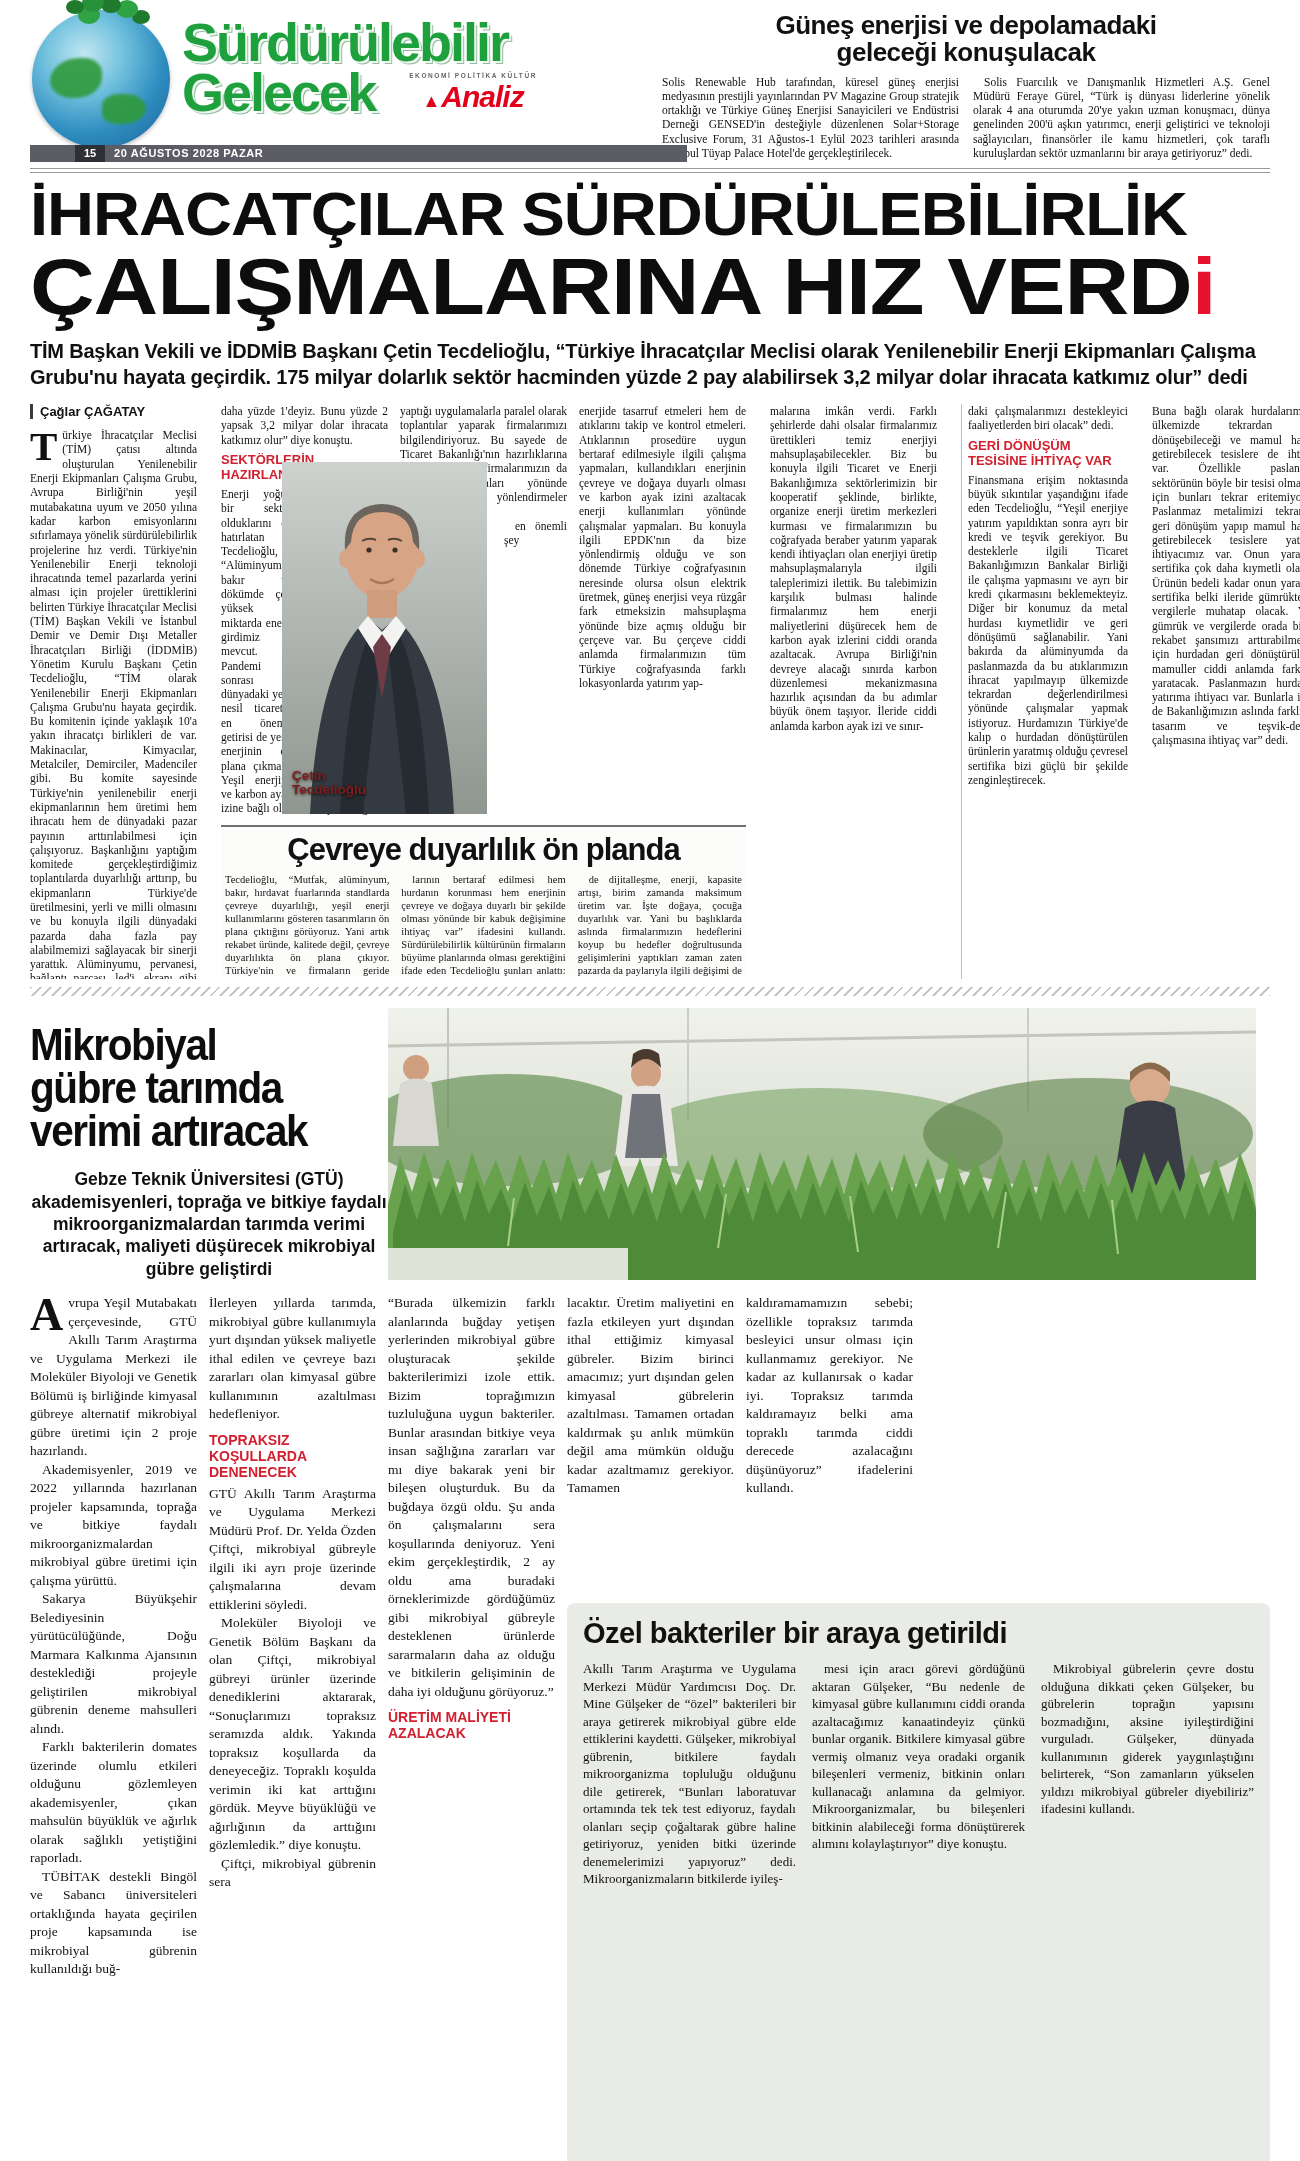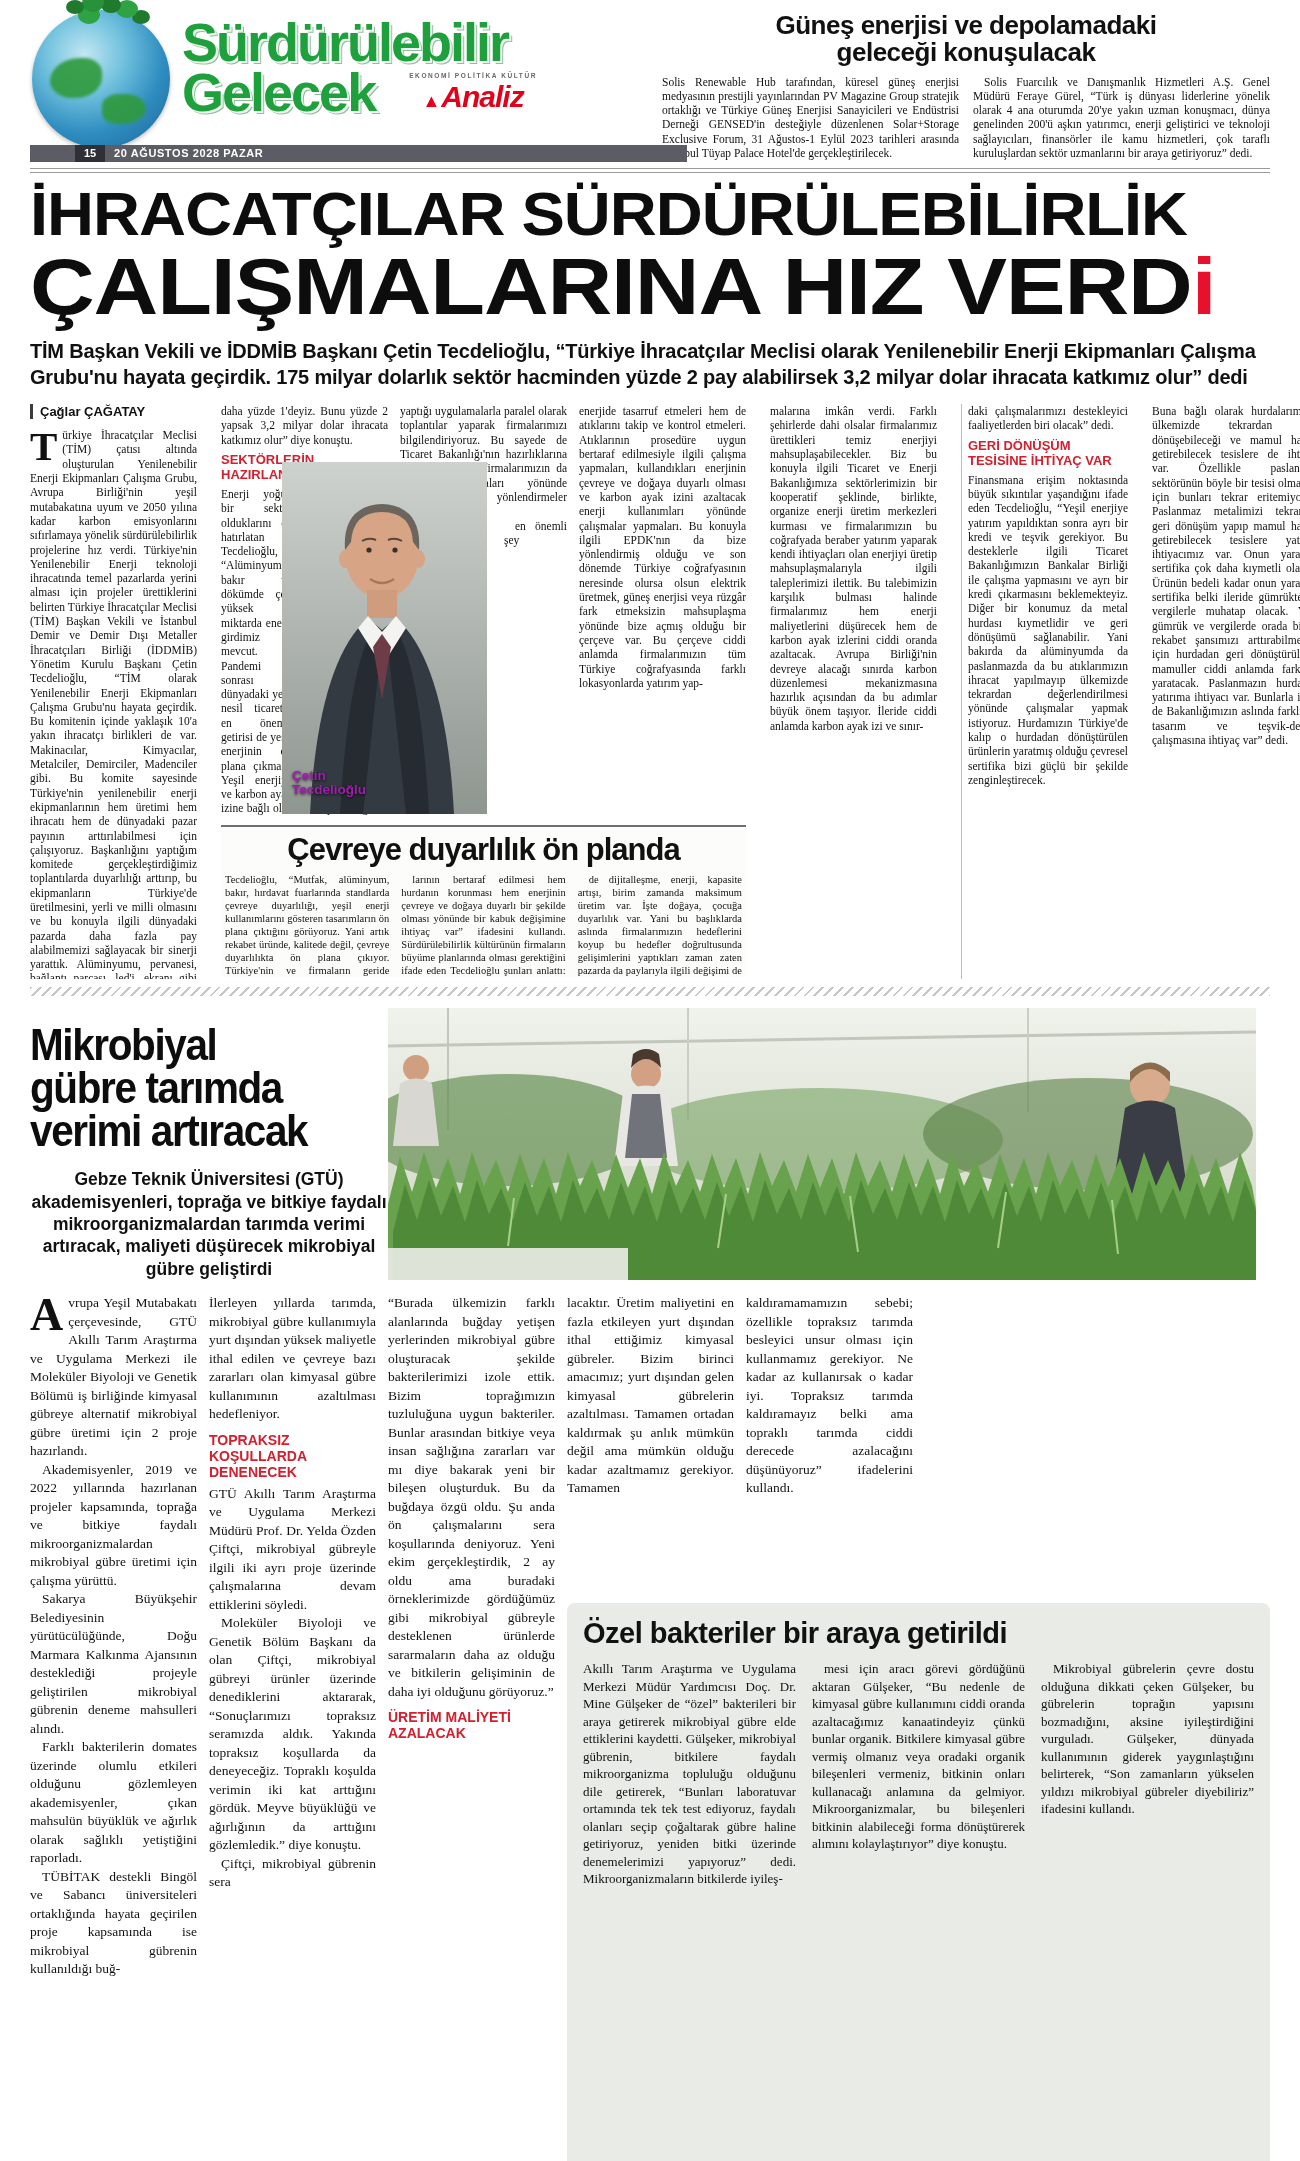--- a/index.html
+++ b/index.html
@@ -59,21 +59,21 @@
   .ncol{flex:0 0 167px;width:167px;overflow:hidden;}
   .trio-wrap{flex:0 0 525px;width:525px;}
   .trio{display:flex;gap:12px;height:414px;overflow:hidden;}
   .trio .ncol{height:414px;}
   .rule{border-left:1px solid #bdbdbd;padding-left:6px;box-sizing:border-box;}
   .sp-r{float:right;width:96px;height:304px;}
   .sp-l{float:left;width:104px;height:312px;}
 
   .portrait{position:absolute;left:252px;top:58px;width:205px;height:352px;margin:0;z-index:5;}
   .portrait svg{display:block;}
-  .pcap{position:absolute;left:10px;bottom:16px;color:#a21caf;font-family:"Liberation Sans",sans-serif;
+  .pcap{position:absolute;left:10px;bottom:16px;color:#7f1d1d;font-family:"Liberation Sans",sans-serif;
     font-weight:bold;font-size:13.5px;line-height:1.1;text-shadow:0 1px 3px rgba(0,0,0,.8);}
 
   .quote-box{margin-top:7px;border-top:2px solid #6f6f6f;background:#fcfcfb;height:152px;overflow:hidden;
     box-sizing:border-box;padding:5px 4px 0 4px;}
   .qb-title{margin:0 0 6px 0;text-align:center;font-family:"Liberation Sans",sans-serif;font-weight:900;
     font-size:31px;letter-spacing:-1px;}
   .qb-cols{display:flex;gap:12px;}
   .qcol{flex:1;font-size:10.5px;line-height:12.9px;}
 
   

